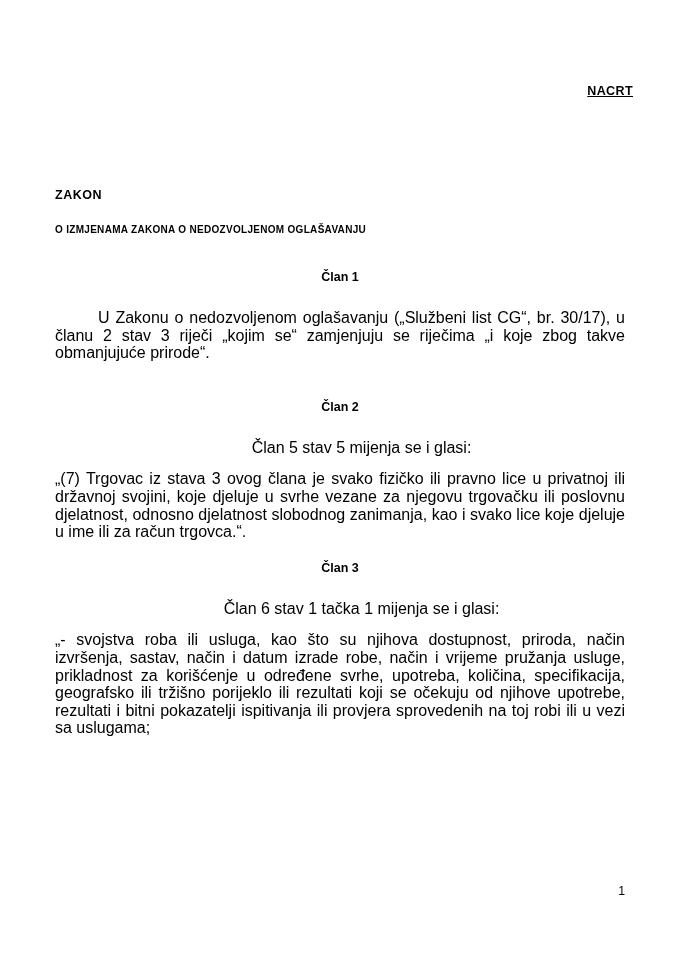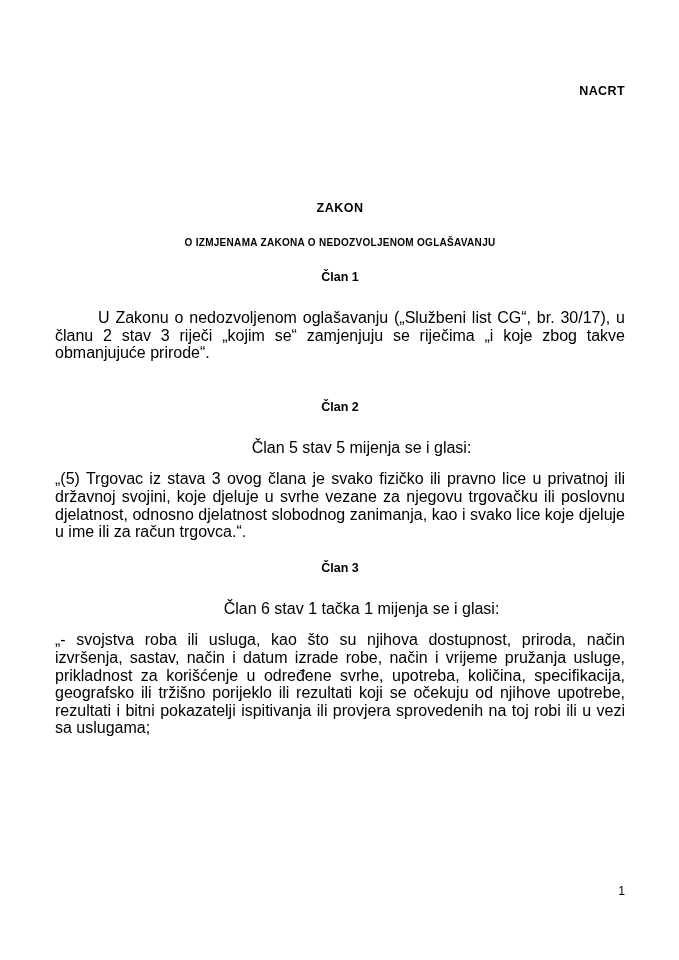--- a/index.html
+++ b/index.html
@@ -23,36 +23,35 @@
     position: absolute;
     left: 55px;
     top: 0;
     width: 570px;
   }
 
   
   .doc-header {
     position: absolute;
     top: 84px;
-    left: 0;
+    left: 8px;
     width: 570px;
     text-align: right;
     font-size: 12.5px;
     font-weight: bold;
     letter-spacing: 0.4px;
+    text-decoration: underline;
   }
 
   
   .title-block {
     position: absolute;
     top: 188px;
     left: 0;
     width: 570px;
-    text-align: center;
-    margin-top: 13px;
   }
   .title-main {
     font-size: 12.5px;
     font-weight: bold;
     letter-spacing: 0.5px;
   }
   .title-sub {
     font-size: 10px;
     font-weight: bold;
     letter-spacing: 0.3px;
@@ -120,21 +119,21 @@
       <div class="article-heading">Član 1</div>
       <div class="sp-a"></div>
       <p class="para indent">U Zakonu o nedozvoljenom oglašavanju („Službeni list CG“, br. 30/17), u članu 2 stav 3 riječi „kojim se“ zamjenjuju se riječima „i koje zbog takve obmanjujuće prirode“.</p>
 
       <div class="sp-b"></div>
 
       <div class="article-heading">Član 2</div>
       <div class="sp-a"></div>
       <p class="para indent left">Član 5 stav 5 mijenja se i glasi:</p>
       <div class="sp-c"></div>
-      <p class="para">„(5) Trgovac iz stava 3 ovog člana je svako fizičko ili pravno lice u privatnoj ili državnoj svojini, koje djeluje u svrhe vezane za njegovu trgovačku ili poslovnu djelatnost, odnosno djelatnost slobodnog zanimanja, kao i svako lice koje djeluje u ime ili za račun trgovca.“.</p>
+      <p class="para">„(7) Trgovac iz stava 3 ovog člana je svako fizičko ili pravno lice u privatnoj ili državnoj svojini, koje djeluje u svrhe vezane za njegovu trgovačku ili poslovnu djelatnost, odnosno djelatnost slobodnog zanimanja, kao i svako lice koje djeluje u ime ili za račun trgovca.“.</p>
 
       <div class="sp-d"></div>
 
       <div class="article-heading">Član 3</div>
       <div class="sp-a"></div>
       <p class="para indent left">Član 6 stav 1 tačka 1 mijenja se i glasi:</p>
       <div class="sp-c"></div>
       <p class="para">„- svojstva roba ili usluga, kao što su njihova dostupnost, priroda, način izvršenja, sastav, način i datum izrade robe, način i vrijeme pružanja usluge, prikladnost za korišćenje u određene svrhe, upotreba, količina, specifikacija, geografsko ili tržišno porijeklo ili rezultati koji se očekuju od njihove upotrebe, rezultati i bitni pokazatelji ispitivanja ili provjera sprovedenih na toj robi ili u vezi sa uslugama;</p>
 
       <div class="sp-b"></div>

